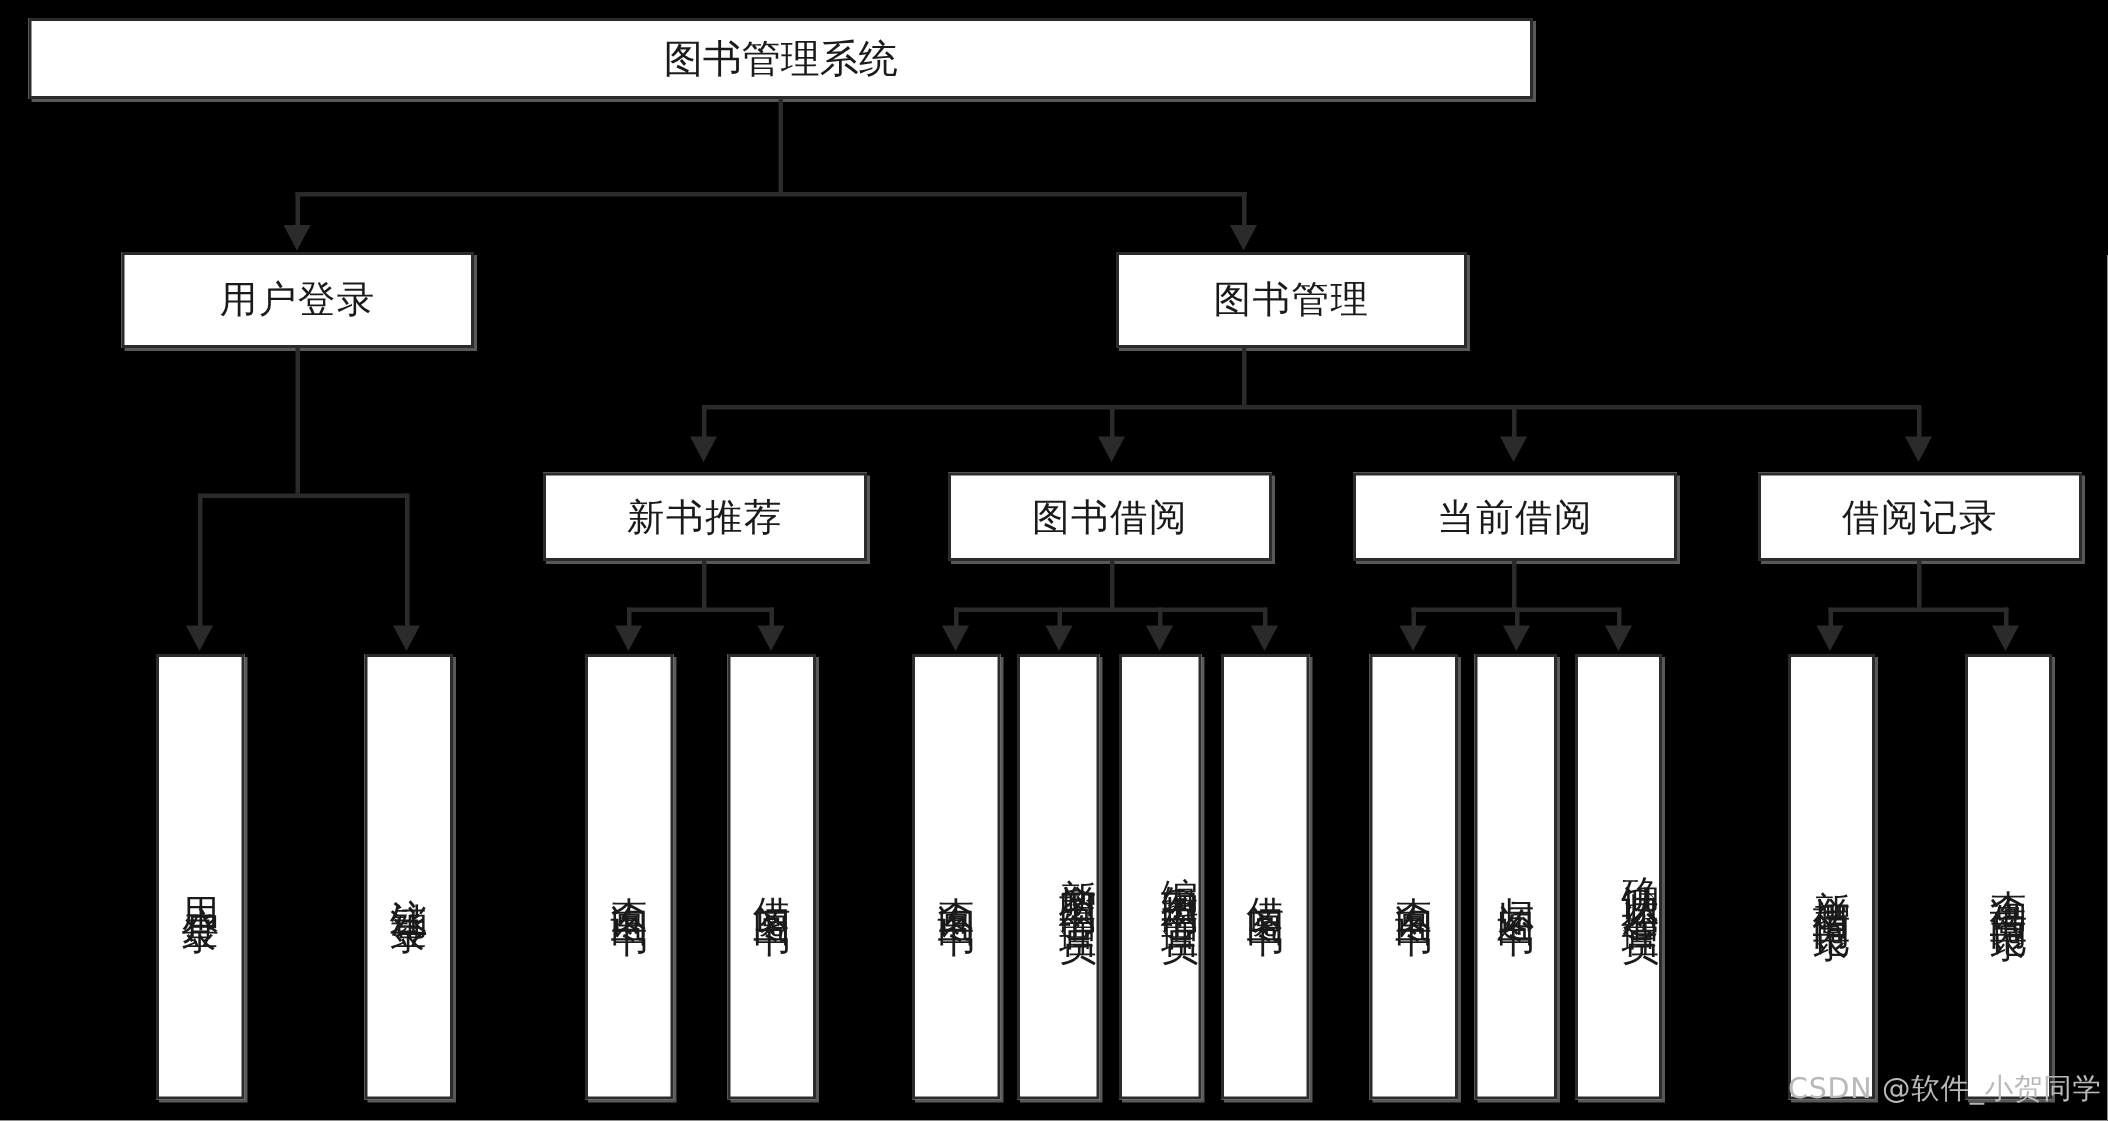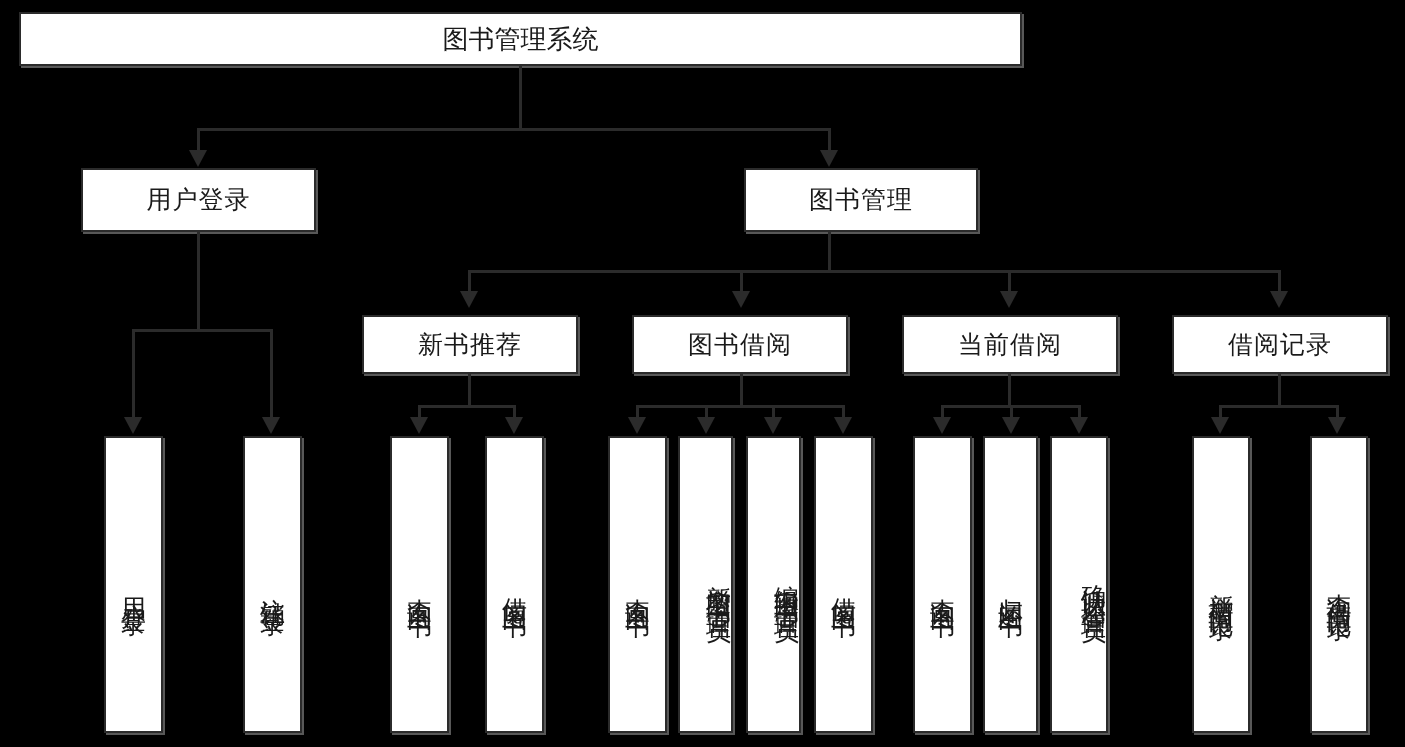--- a/index.html
+++ b/index.html
@@ -197,14 +197,15 @@
   <div class="edge v" style="left:1336px; top:405px; height:14px;"></div>
   <div class="arrow" style="left:1328px; top:417px;"></div>
 
   <div class="node vert centered" style="left:1192px; top:436px; width:58px; height:297px;">
     <span>新增借阅记录</span>
   </div>
   <div class="node vert centered" style="left:1310px; top:436px; width:58px; height:297px;">
     <span>查询借阅记录</span>
   </div>
 
+  <div class="watermark" style="left:1192px; top:713px;">CSDN @软件_小贺同学</div>
 
 </div>
 
 </body></html>

